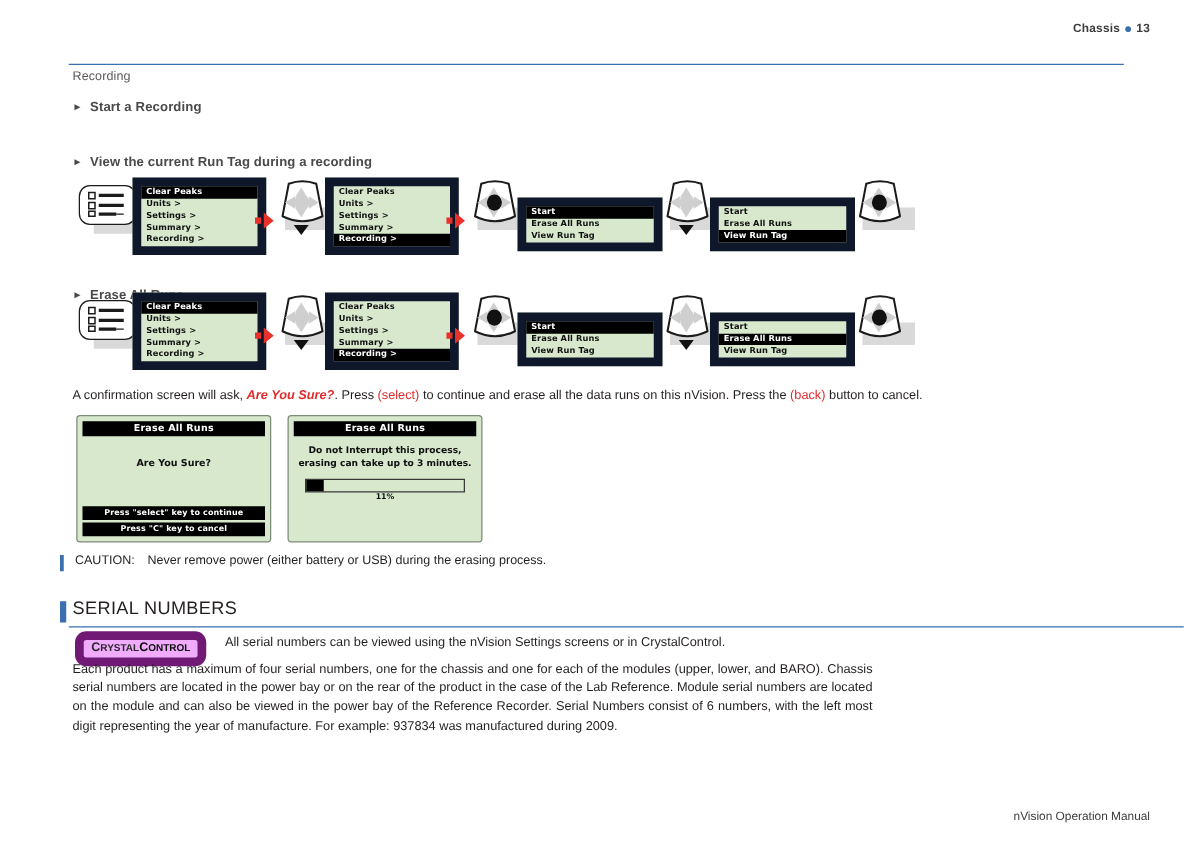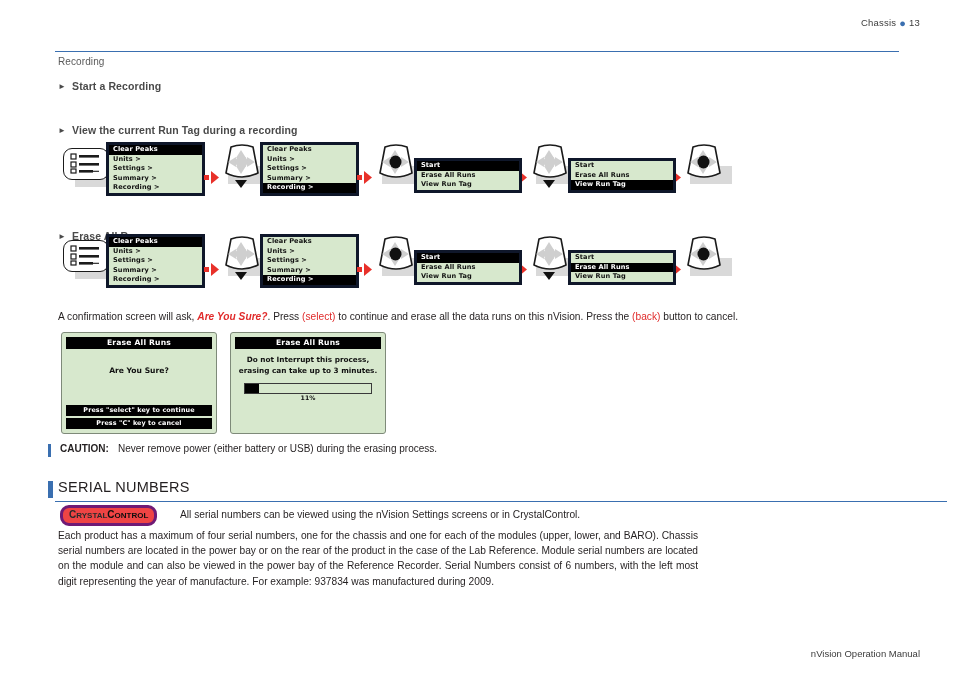--- a/index.html
+++ b/index.html
@@ -6,21 +6,21 @@
   body{
     width:954px;height:675px;background:#ffffff;
     font-family:"Liberation Sans", sans-serif;
     color:#231f20;overflow:hidden;position:relative;
   }
   .page{position:relative;width:954px;height:675px;}
 
   
   .runhead{
     position:absolute;top:17px;right:34px;
-    font-size:9.5px;font-weight:normal;color:#3c3c3c;letter-spacing:.2px;
+    font-size:9.5px;font-weight:bold;color:#3c3c3c;letter-spacing:.2px;
   }
   .runhead .dot{color:#3a6fb0;font-size:11px;vertical-align:middle;margin:0 3px;}
 
   
   .footer{
     position:absolute;bottom:16px;right:34px;
     font-size:9.5px;color:#3c3c3c;
   }
 
   
@@ -53,31 +53,31 @@
     letter-spacing:.3px;white-space:nowrap;
   }
   .bigsec .ul{position:absolute;left:7px;top:22px;width:892px;height:1px;background:#3a6fb0;}
 
   
   .caution{position:absolute;left:48px;top:443px;}
   .caution .bang{
     position:absolute;left:0;top:1px;width:3px;height:13px;background:#3a6fb0;
   }
   .caution .lbl{
-    position:absolute;left:12px;top:0;font-size:10px;font-weight:bold;white-space:nowrap;
+    position:absolute;left:12px;top:0;font-size:10px;font-weight:normal;white-space:nowrap;
   }
   .caution .txt{
     position:absolute;left:70px;top:0;font-size:10px;white-space:nowrap;
   }
 
   
   .cc-badge{
     position:absolute;left:60px;top:505px;
-    border:3px solid #701a75;border-radius:9px;
-    padding:1px 6px 2px 6px;background:#ef4444;
+    border:7px solid #701a75;border-radius:9px;
+    padding:1px 6px 2px 6px;background:#f0abfc;
     font-size:8.5px;white-space:nowrap;line-height:11px;text-align:right;
   }
   .cc-badge .c1{font-weight:bold;font-size:10px;color:#2a2a2a;}
   .cc-badge .s1{font-weight:bold;font-size:8px;color:#2a2a2a;}
   .cc-badge .c2{font-weight:bold;font-size:10px;color:#0d0d0d;}
   .cc-badge .s2{font-weight:bold;font-size:8px;color:#0d0d0d;}
 
   
   .flow{position:absolute;}
 
@@ -85,21 +85,21 @@
   .plate{position:absolute;background:#d9d9d9;}
 
   
   .devface{
     position:absolute;width:44px;height:30px;background:#ffffff;
     border:1.4px solid #1b1b1b;border-radius:9px;
   }
 
   
   .lcd{
-    position:absolute;background:#d7e8cd;border:3px solid #0f172a;
+    position:absolute;background:#d7e8cd;border:7px solid #0f172a;
     font-family:"DejaVu Sans", sans-serif;
   }
   .lcd .row{
     font-size:6.6px;font-weight:bold;color:#111;
     padding:0 4px;line-height:9.6px;height:9.6px;white-space:nowrap;
     letter-spacing:.1px;
   }
   .lcd .row.hi{background:#000000;color:#ffffff;}
 
   

